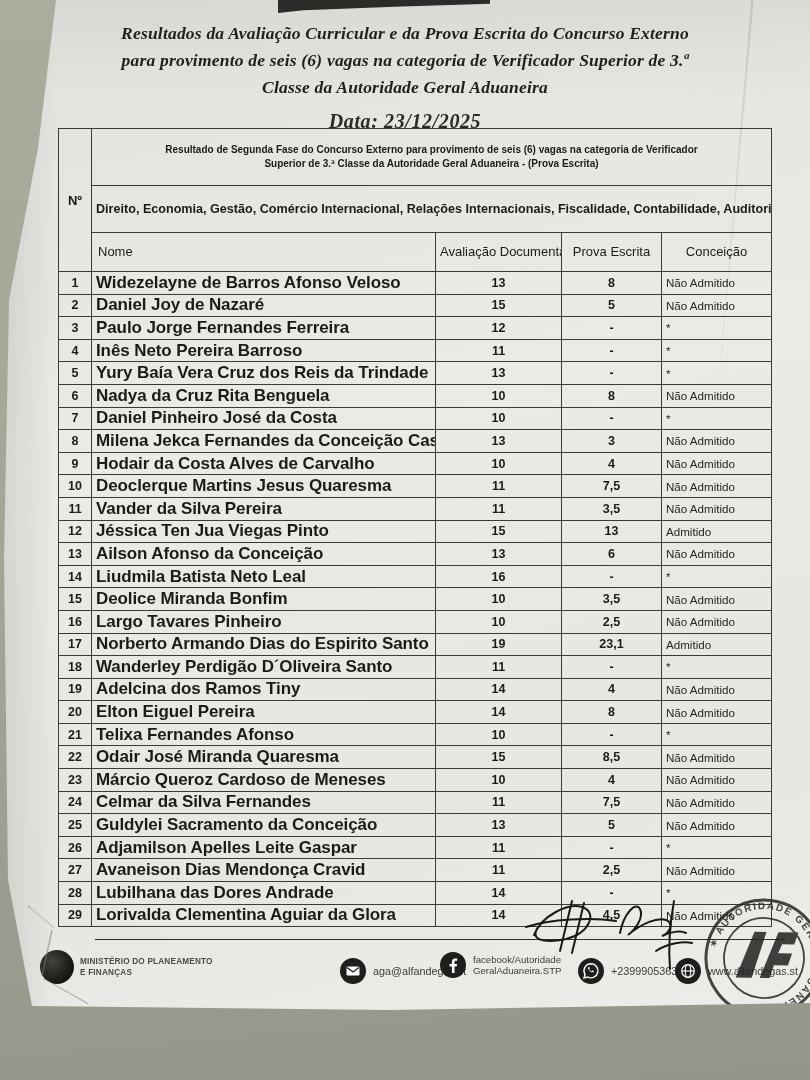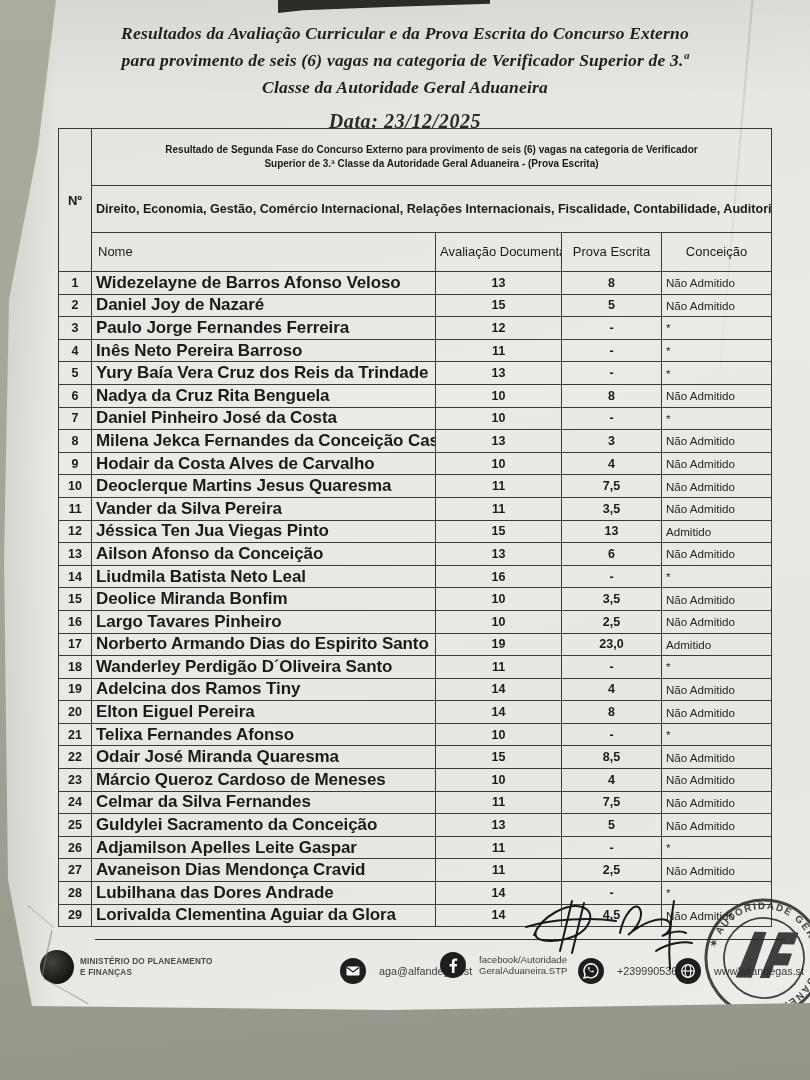--- a/index.html
+++ b/index.html
@@ -43,21 +43,21 @@
   td.col-h{text-align:center;font-weight:400;font-size:13px;line-height:1.25;white-space:normal;vertical-align:middle;}
   td.col-h.name-h{text-align:left;padding-left:6px;}
   tr.data-row td{height:21.6px;vertical-align:middle;}
   td.c-no{text-align:center;font-weight:700;font-size:12.5px;}
   td.c-name{text-align:left;font-weight:700;font-size:17px;padding-left:6px;letter-spacing:-.1px;}
   td.c-aval,td.c-prova{text-align:center;font-weight:700;font-size:12.5px;}
   td.c-adm{text-align:left;font-weight:400;font-size:11.6px;color:#262624;}
   .sig{position:absolute;z-index:3;}
   .sig path{fill:none;stroke:#191918;stroke-width:2;stroke-linecap:round;}
   .footer-rule{position:absolute;left:95px;top:939px;width:690px;border-top:1.6px solid #2e2e2c;}
-  .footer-item{position:absolute;display:flex;align-items:center;gap:13px;z-index:1;justify-content:space-between;}
+  .footer-item{position:absolute;display:flex;align-items:center;gap:7px;z-index:1;justify-content:space-between;}
   .footer-item .txt{font-size:10.8px;color:#3c3c3a;line-height:1.2;}
   .footer-item .txt.small{font-size:9.6px;}
   .icon-circle{width:26px;height:26px;flex:0 0 26px;}
   .ministry{position:absolute;left:40px;top:950px;display:flex;align-items:center;gap:6px;z-index:1;}
   .ministry .emblem{width:34px;height:34px;border-radius:50%;
     background:radial-gradient(circle at 35% 35%,#43423e,#151513 70%);}
   .ministry .txt{font-size:8.2px;font-weight:700;color:#4a4a48;line-height:1.35;letter-spacing:.2px;}
   .stamp{position:absolute;left:702px;top:896px;z-index:2;opacity:.85;transform:rotate(7deg);}
   .creases{position:absolute;left:0;top:0;z-index:1;pointer-events:none;}
 </style>
@@ -207,21 +207,21 @@
         <td class="c-no">16</td>
         <td class="c-name">Largo Tavares Pinheiro</td>
         <td class="c-aval">10</td>
         <td class="c-prova">2,5</td>
         <td class="c-adm">Não Admitido</td>
       </tr>
           <tr class="data-row">
         <td class="c-no">17</td>
         <td class="c-name">Norberto Armando Dias do Espirito Santo</td>
         <td class="c-aval">19</td>
-        <td class="c-prova">23,0</td>
+        <td class="c-prova">23,1</td>
         <td class="c-adm">Admitido</td>
       </tr>
           <tr class="data-row">
         <td class="c-no">18</td>
         <td class="c-name">Wanderley Perdigão D´Oliveira Santo</td>
         <td class="c-aval">11</td>
         <td class="c-prova">-</td>
         <td class="c-adm">*</td>
       </tr>
           <tr class="data-row">

